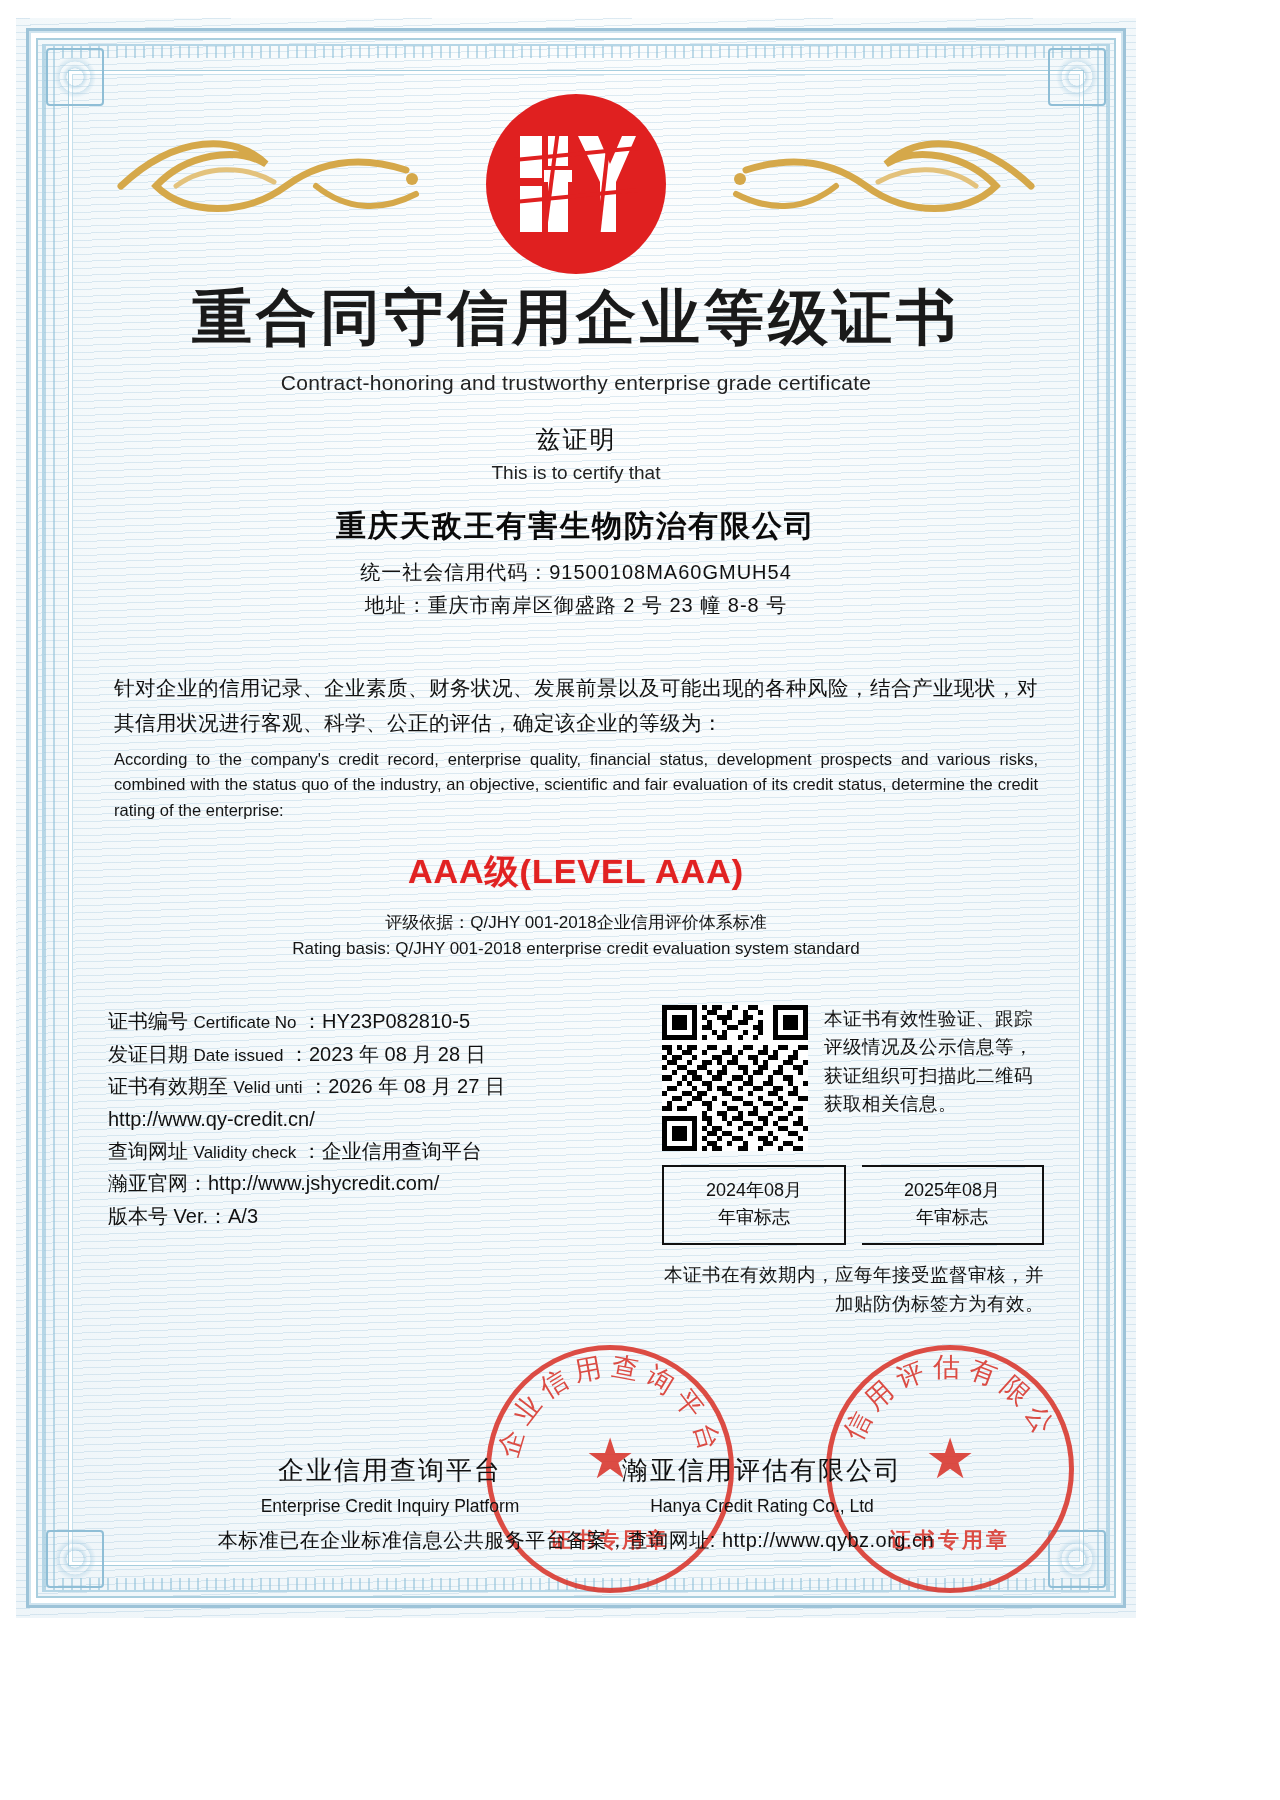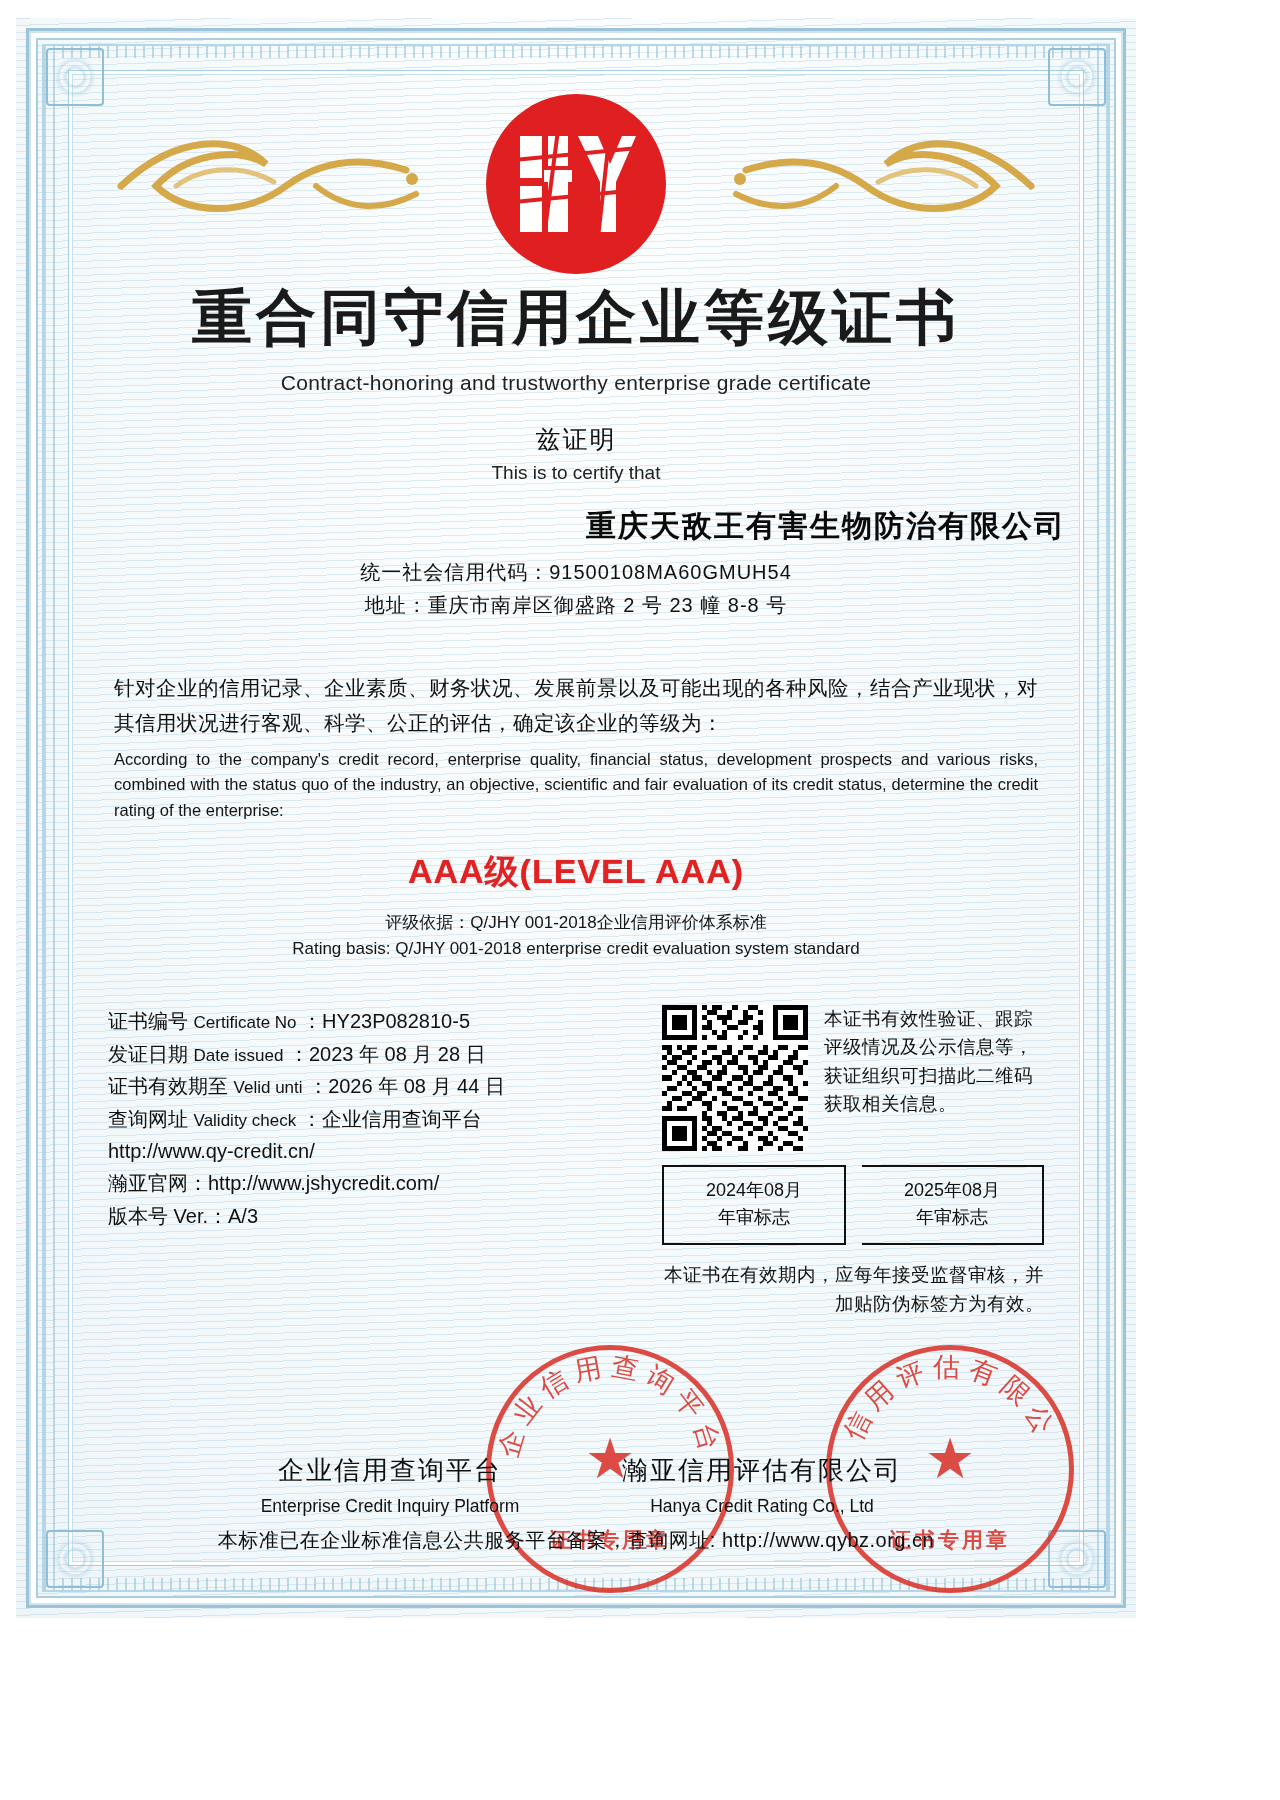--- a/index.html
+++ b/index.html
@@ -143,21 +143,21 @@
     margin-top: 28px;
     letter-spacing: 2px;
   }
   .certify-en {
     text-align: center;
     font-size: 19px;
     color: #222;
     margin-top: 6px;
   }
   .company {
-    text-align: right;
+    text-align: center;
     font-weight: bold;
     font-size: 30px;
     color: #0b0b0b;
     letter-spacing: 2px;
     margin-top: 22px;
   }
   .company-meta {
     text-align: center;
     font-size: 20px;
     color: #111;
@@ -412,28 +412,28 @@
           <span>：HY23P082810-5</span>
         </div>
         <div>
           <span>发证日期</span>
           <span class="lbl-en">Date issued</span>
           <span>：2023 年 08 月 28 日</span>
         </div>
         <div>
           <span>证书有效期至</span>
           <span class="lbl-en">Velid unti</span>
-          <span>：2026 年 08 月 44 日</span>
-        </div>
+          <span>：2026 年 08 月 27 日</span>
+        </div>
+        <div>http://www.qy-credit.cn/</div>
         <div>
           <span>查询网址</span>
           <span class="lbl-en">Validity check</span>
           <span>：企业信用查询平台</span>
         </div>
-        <div>http://www.qy-credit.cn/</div>
         <div>瀚亚官网：http://www.jshycredit.com/</div>
         <div>版本号 Ver.：A/3</div>
       </div>
 
       <div class="info-right">
         <div class="qr-row">
           <div class="qr">
             <svg width="146" height="146" viewBox="0 0 29 29" shape-rendering="crispEdges">
               <rect width="29" height="29" fill="#ffffff"></rect>
               <g fill="#000000">

